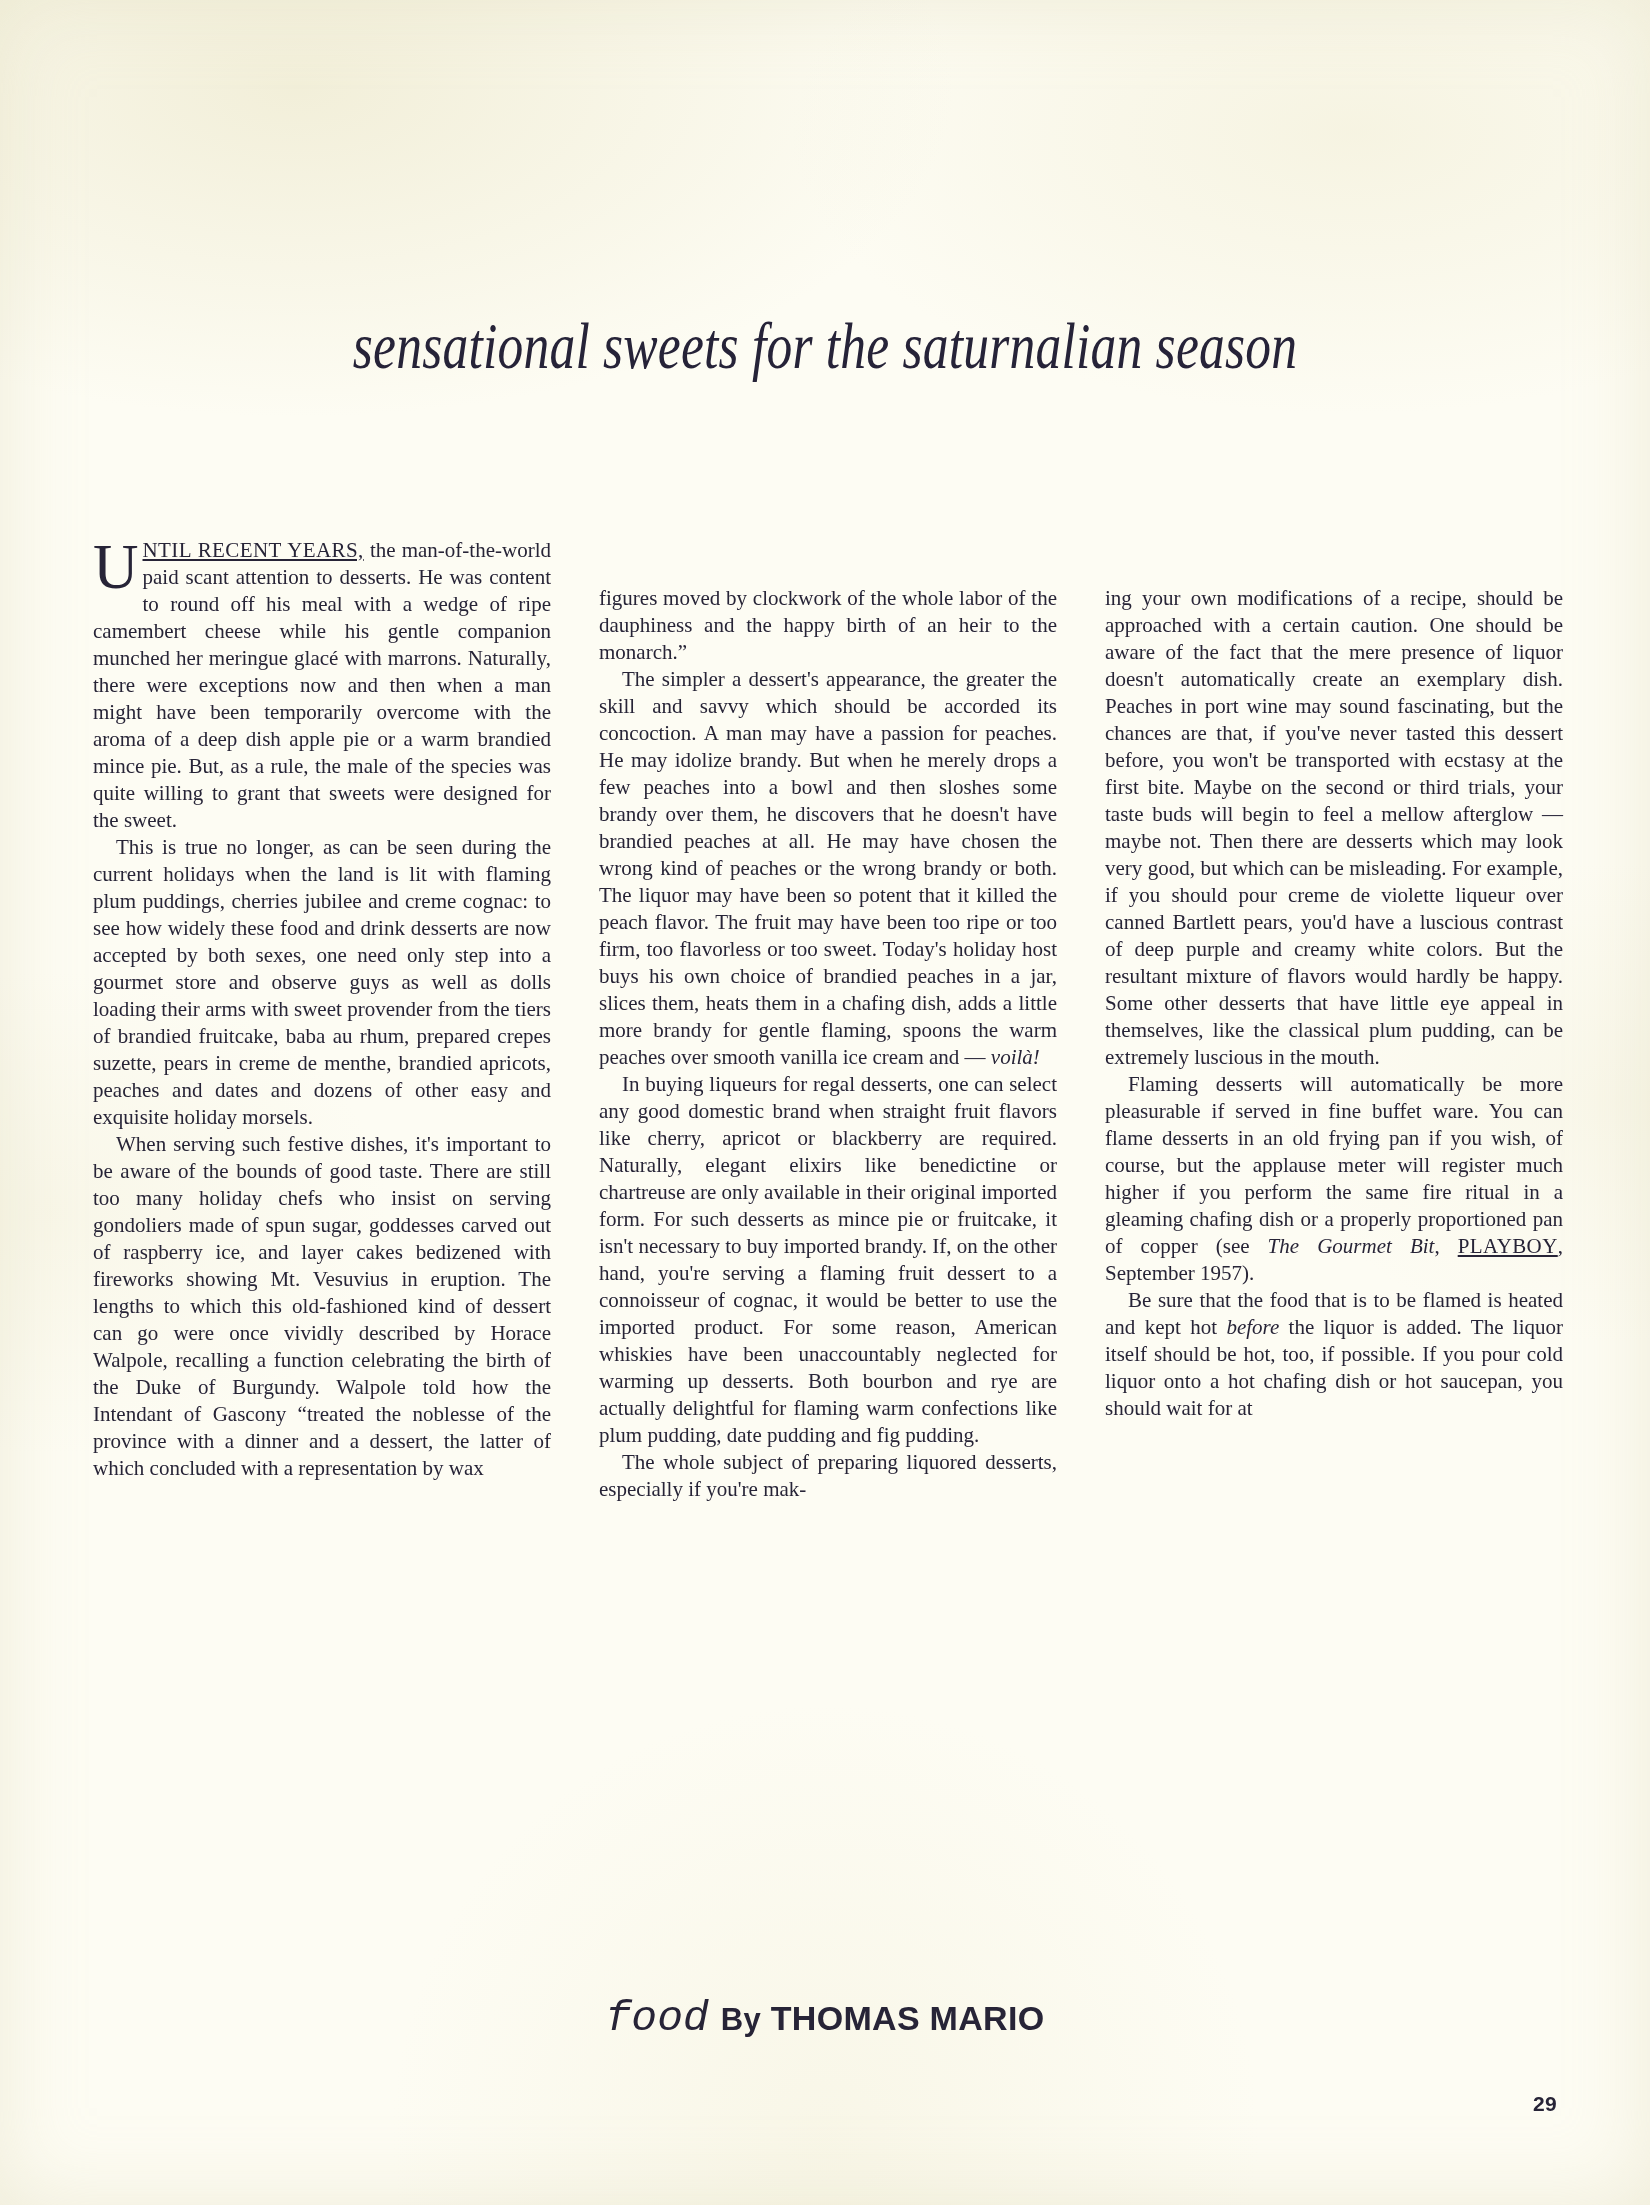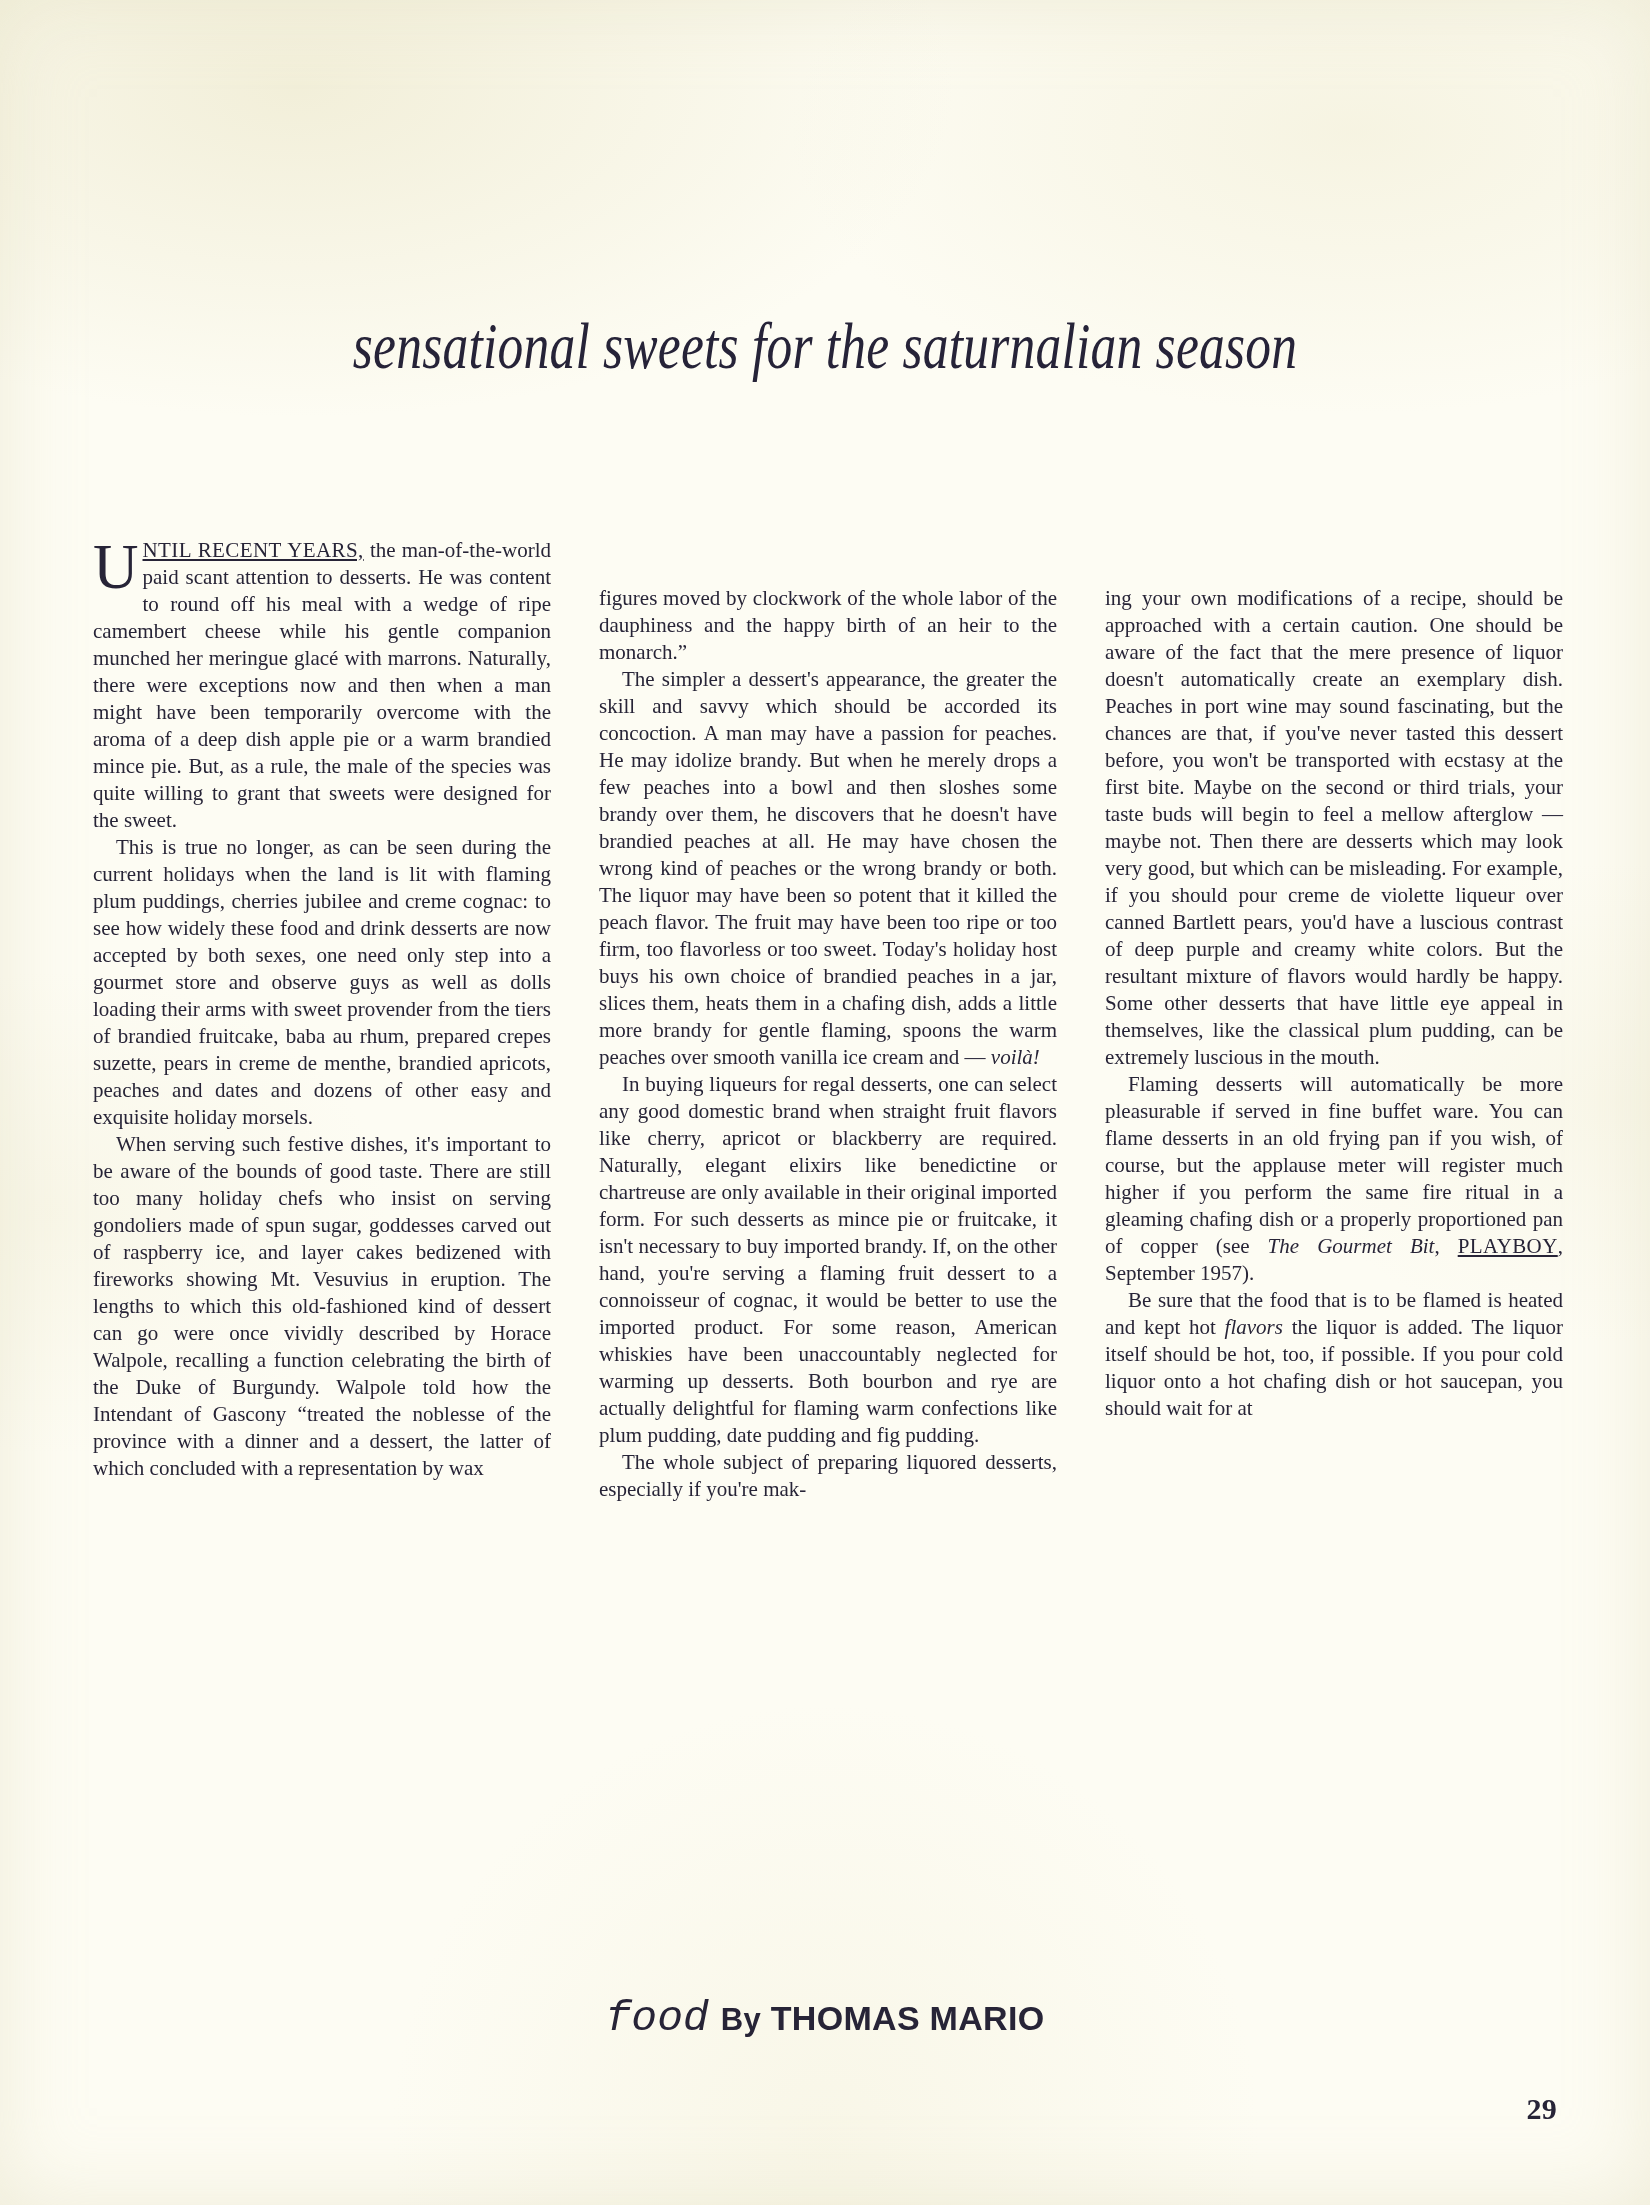--- a/index.html
+++ b/index.html
@@ -134,23 +134,23 @@
   }
   .byline .credit .by {
     font-size: 31px;
   }
 
   
   .folio {
     position: absolute;
     right: 93px;
     top: 2092px;
-    font-family: Liberation Serif, serif;
+    font-family: Liberation Sans, sans-serif;
     font-weight: bold;
-    font-size: 30px;
+    font-size: 21px;
     color: #272437;
     letter-spacing: 0.3px;
   }
 </style>
 </head>
 <body>
 
 <div class="page">
 
   <div class="paper-grain"></div>
@@ -171,21 +171,21 @@
     <div class="col">
       <p class="cont"><span>figures moved by clockwork of the whole labor of the dauphiness and the happy birth of an heir to the monarch.”</span></p>
       <p><span>The simpler a dessert's appearance, the greater the skill and savvy which should be accorded its concoction. A man may have a passion for peaches. He may idolize brandy. But when he merely drops a few peaches into a bowl and then sloshes some brandy over them, he discovers that he doesn't have brandied peaches at all. He may have chosen the wrong kind of peaches or the wrong brandy or both. The liquor may have been so potent that it killed the peach flavor. The fruit may have been too ripe or too firm, too flavorless or too sweet. Today's holiday host buys his own choice of brandied peaches in a jar, slices them, heats them in a chafing dish, adds a little more brandy for gentle flaming, spoons the warm peaches over smooth vanilla ice cream and — </span><span class="ital">voilà!</span></p>
       <p><span>In buying liqueurs for regal desserts, one can select any good domestic brand when straight fruit flavors like cherry, apricot or blackberry are required. Naturally, elegant elixirs like benedictine or chartreuse are only available in their original imported form. For such desserts as mince pie or fruitcake, it isn't necessary to buy imported brandy. If, on the other hand, you're serving a flaming fruit dessert to a connoisseur of cognac, it would be better to use the imported product. For some reason, American whiskies have been unaccountably neglected for warming up desserts. Both bourbon and rye are actually delightful for flaming warm confections like plum pudding, date pudding and fig pudding.</span></p>
       <p><span>The whole subject of preparing liquored desserts, especially if you're mak-</span></p>
     </div>
 
     <div class="col">
       <p class="cont"><span>ing your own modifications of a recipe, should be approached with a certain caution. One should be aware of the fact that the mere presence of liquor doesn't automatically create an exemplary dish. Peaches in port wine may sound fascinating, but the chances are that, if you've never tasted this dessert before, you won't be transported with ecstasy at the first bite. Maybe on the second or third trials, your taste buds will begin to feel a mellow afterglow — maybe not. Then there are desserts which may look very good, but which can be misleading. For example, if you should pour creme de violette liqueur over canned Bartlett pears, you'd have a luscious contrast of deep purple and creamy white colors. But the resultant mixture of flavors would hardly be happy. Some other desserts that have little eye appeal in themselves, like the classical plum pudding, can be extremely luscious in the mouth.</span></p>
       <p><span>Flaming desserts will automatically be more pleasurable if served in fine buffet ware. You can flame desserts in an old frying pan if you wish, of course, but the applause meter will register much higher if you perform the same fire ritual in a gleaming chafing dish or a properly proportioned pan of copper (see </span><span class="ital">The Gourmet Bit</span><span>, </span><span class="smallcaps">PLAYBOY</span><span>, September 1957).</span></p>
-      <p><span>Be sure that the food that is to be flamed is heated and kept hot </span><span class="ital">flavors</span><span> the liquor is added. The liquor itself should be hot, too, if possible. If you pour cold liquor onto a hot chafing dish or hot saucepan, you should wait for at</span></p>
+      <p><span>Be sure that the food that is to be flamed is heated and kept hot </span><span class="ital">before</span><span> the liquor is added. The liquor itself should be hot, too, if possible. If you pour cold liquor onto a hot chafing dish or hot saucepan, you should wait for at</span></p>
     </div>
 
   </div>
 
   <div class="byline">
     <span class="kicker">food</span><span class="credit"><span class="by">By</span> <span>THOMAS MARIO</span></span>
   </div>
 
   <div class="folio">29</div>
 

